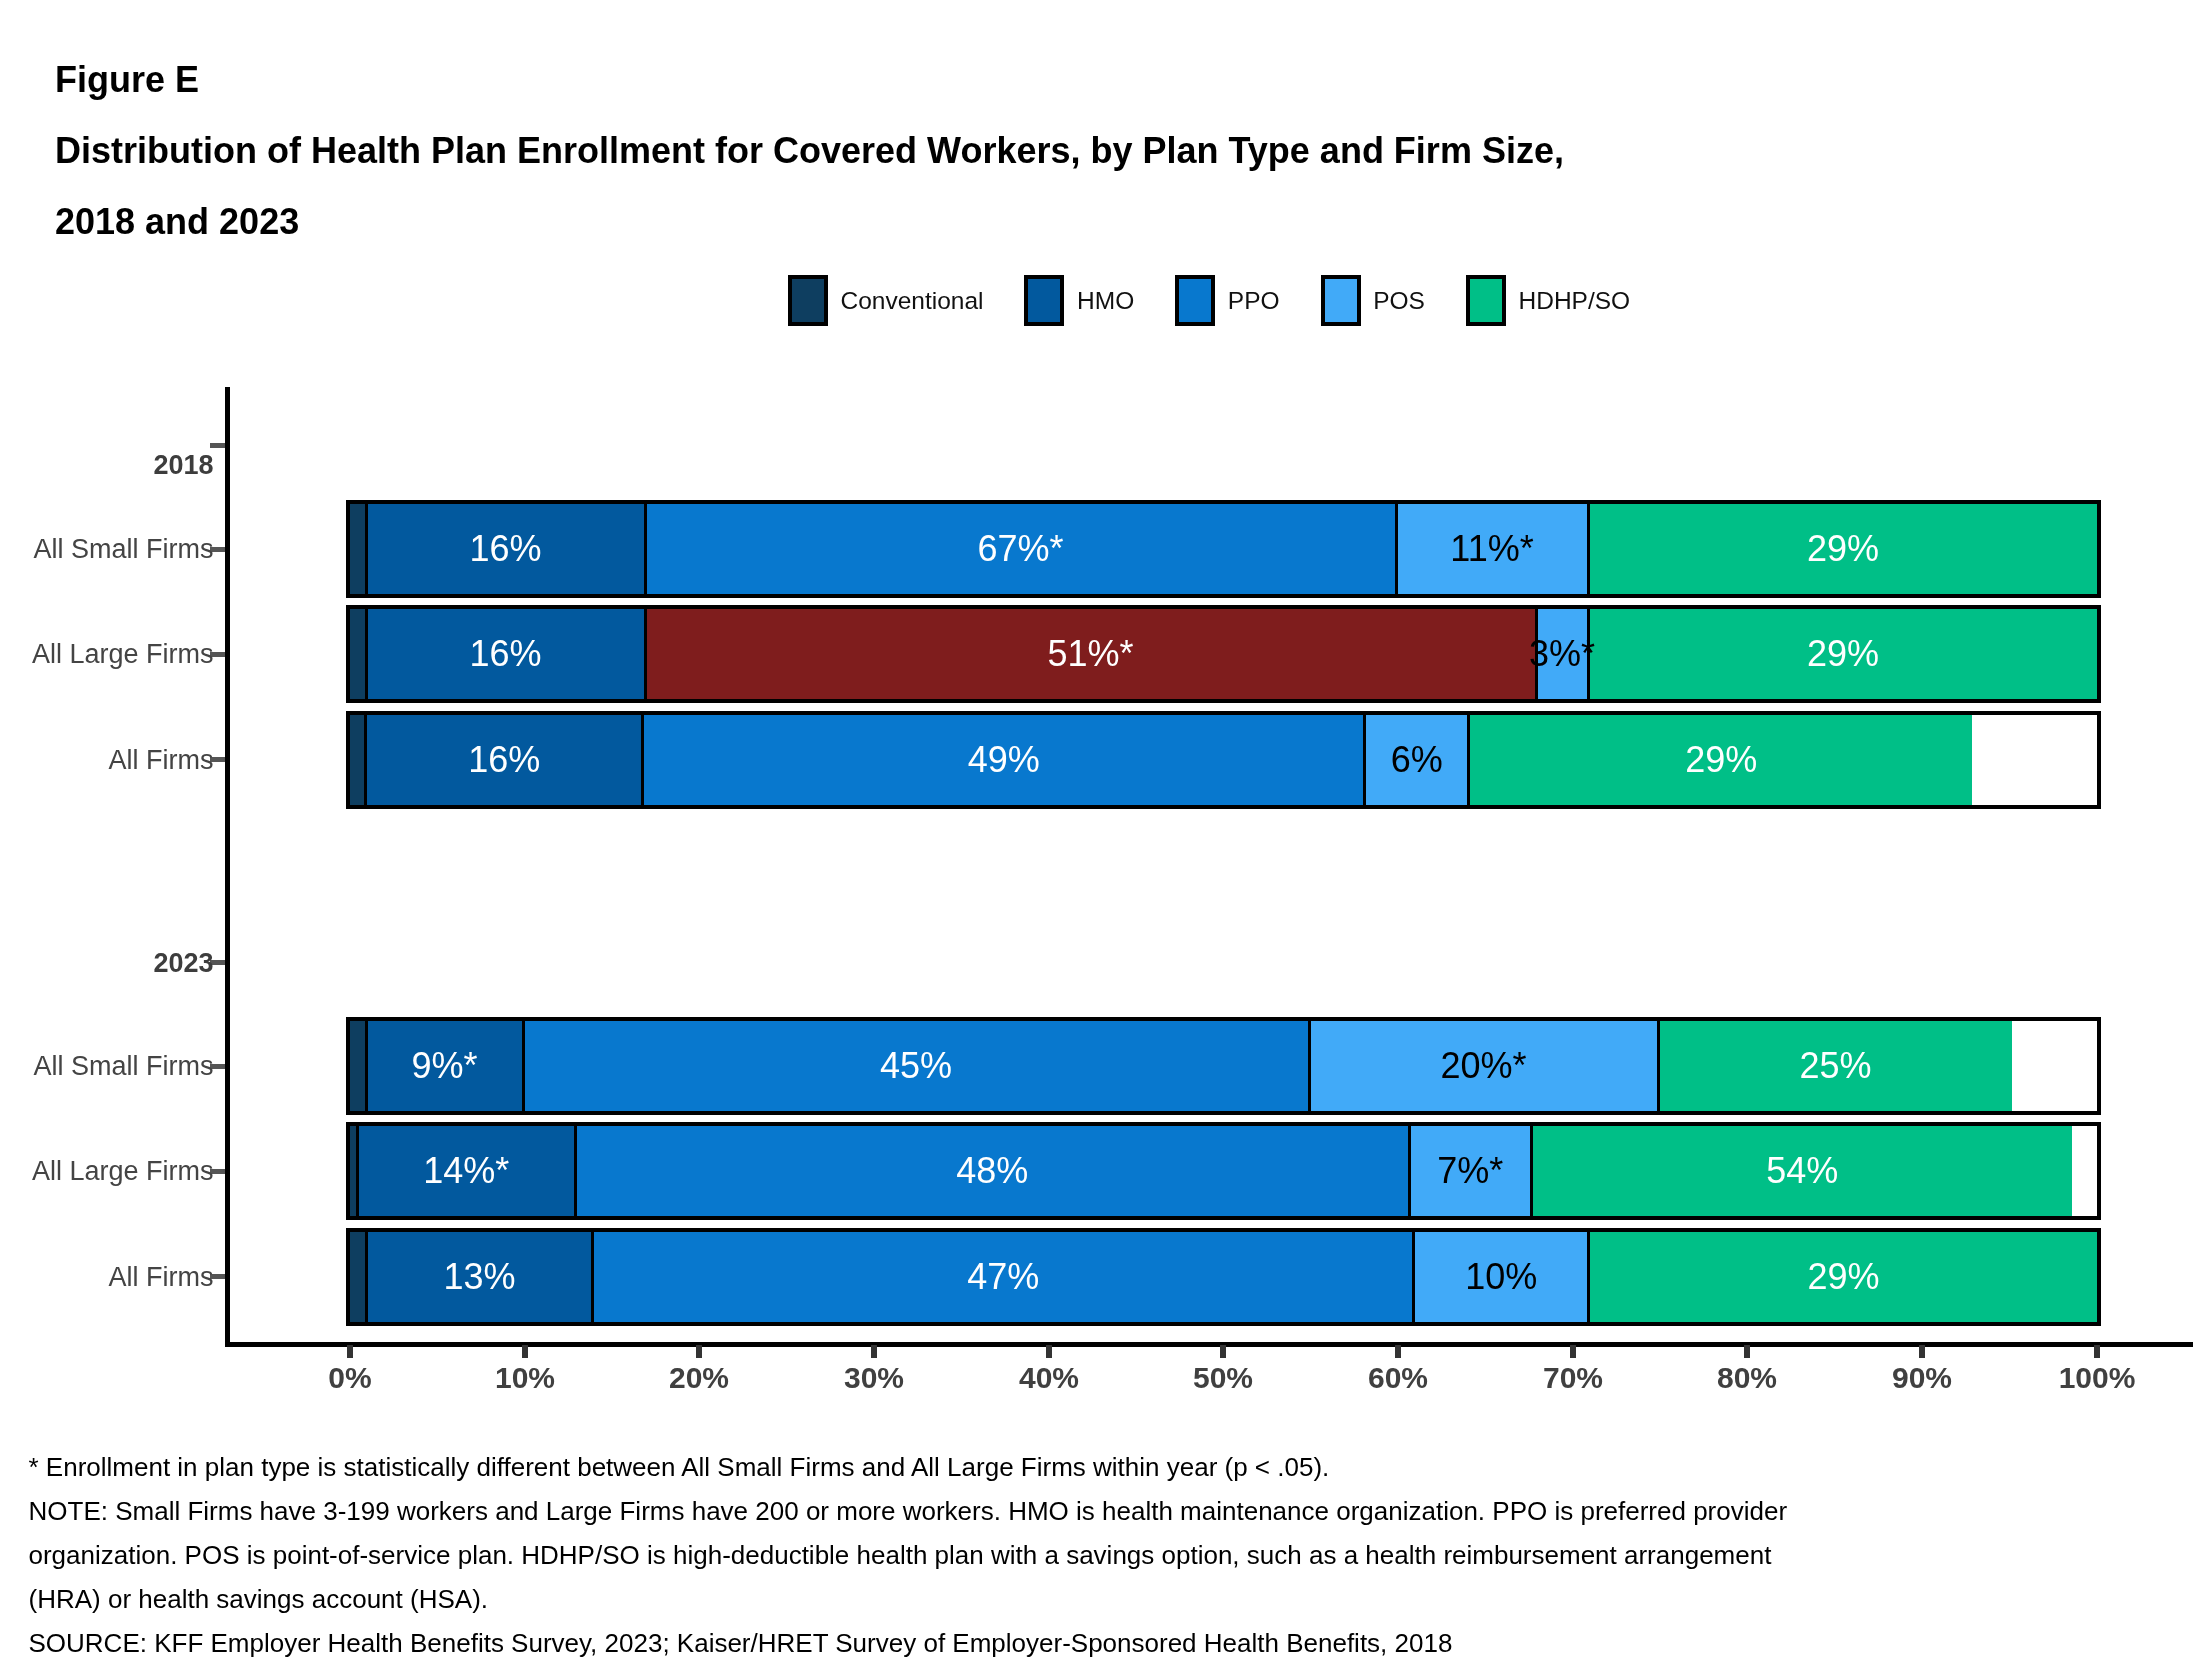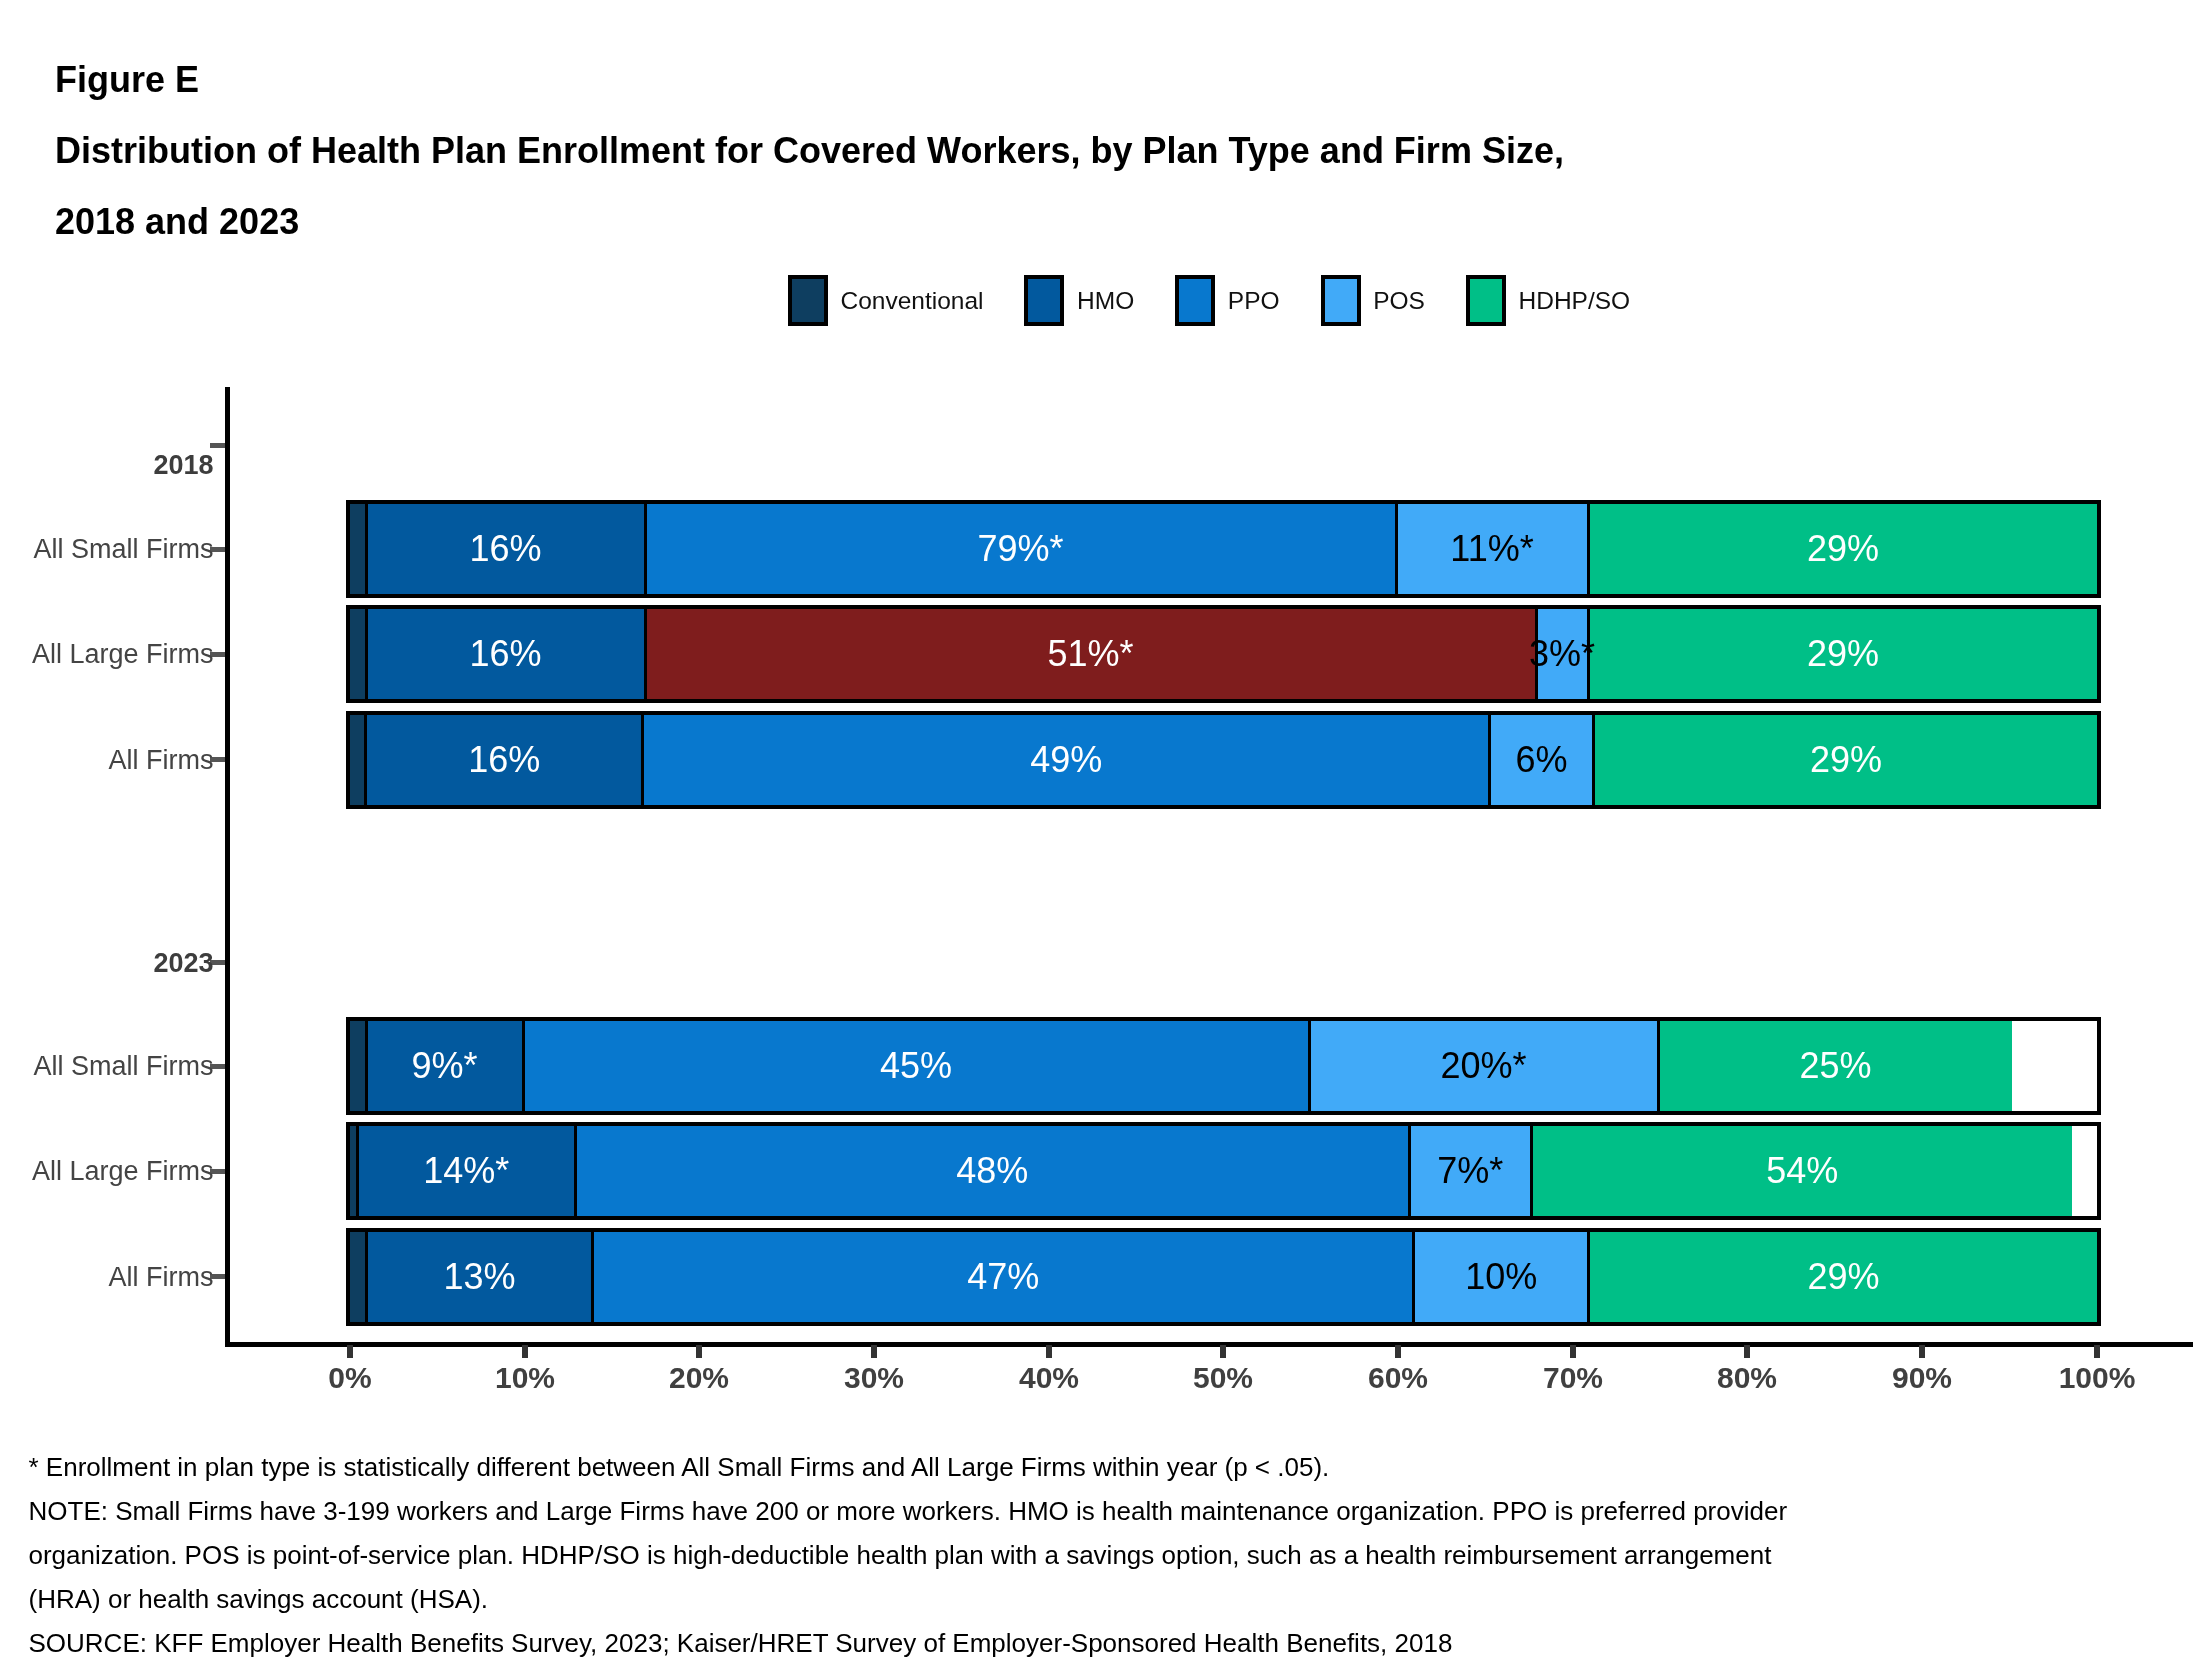--- a/index.html
+++ b/index.html
@@ -76,21 +76,21 @@
     <div class="abs ytick" style="top: 443px;"></div>
     <div class="abs ylabel year" style="top: 446px;">2018</div>
     <div class="abs ytick" style="top: 547px;"></div>
     <div class="abs ylabel" style="top: 530px;">All Small Firms</div>
     <div class="bar" style="left: 346px; top: 500px; width: 1755px; height: 98px;">
       <div class="seg" style="width: 17.5px; background: rgb(14, 62, 96);"></div>
       <div class="seg" style="width: 279px; background: rgb(2, 89, 158);">
         <span class="seg-label">16%</span>
       </div>
       <div class="seg" style="width: 751px; background: rgb(8, 120, 206);">
-        <span class="seg-label">79%*</span>
+        <span class="seg-label">67%*</span>
       </div>
       <div class="seg" style="width: 192px; background: rgb(65, 170, 248);">
         <span class="seg-label dark">11%*</span>
       </div>
       <div class="seg" style="width: 507px; background: rgb(0, 191, 135);">
         <span class="seg-label">29%</span>
       </div>
     </div>
     <div class="abs ytick" style="top: 652px;"></div>
     <div class="abs ylabel" style="top: 635px;">All Large Firms</div>
@@ -109,21 +109,21 @@
         <span class="seg-label">29%</span>
       </div>
     </div>
     <div class="abs ytick" style="top: 757px;"></div>
     <div class="abs ylabel" style="top: 741px;">All Firms</div>
     <div class="bar" style="left: 346px; top: 711px; width: 1755px; height: 98px;">
       <div class="seg" style="width: 17.3px; background: rgb(14, 62, 96);"></div>
       <div class="seg" style="width: 277px; background: rgb(2, 89, 158);">
         <span class="seg-label">16%</span>
       </div>
-      <div class="seg" style="width: 847px; background: rgb(8, 120, 206);">
+      <div class="seg" style="width: 722px; background: rgb(8, 120, 206);">
         <span class="seg-label">49%</span>
       </div>
       <div class="seg" style="width: 104px; background: rgb(65, 170, 248);">
         <span class="seg-label dark">6%</span>
       </div>
       <div class="seg" style="width: 502px; background: rgb(0, 191, 135);">
         <span class="seg-label">29%</span>
       </div>
     </div>
     <div class="abs ytick" style="top: 960px;"></div>

